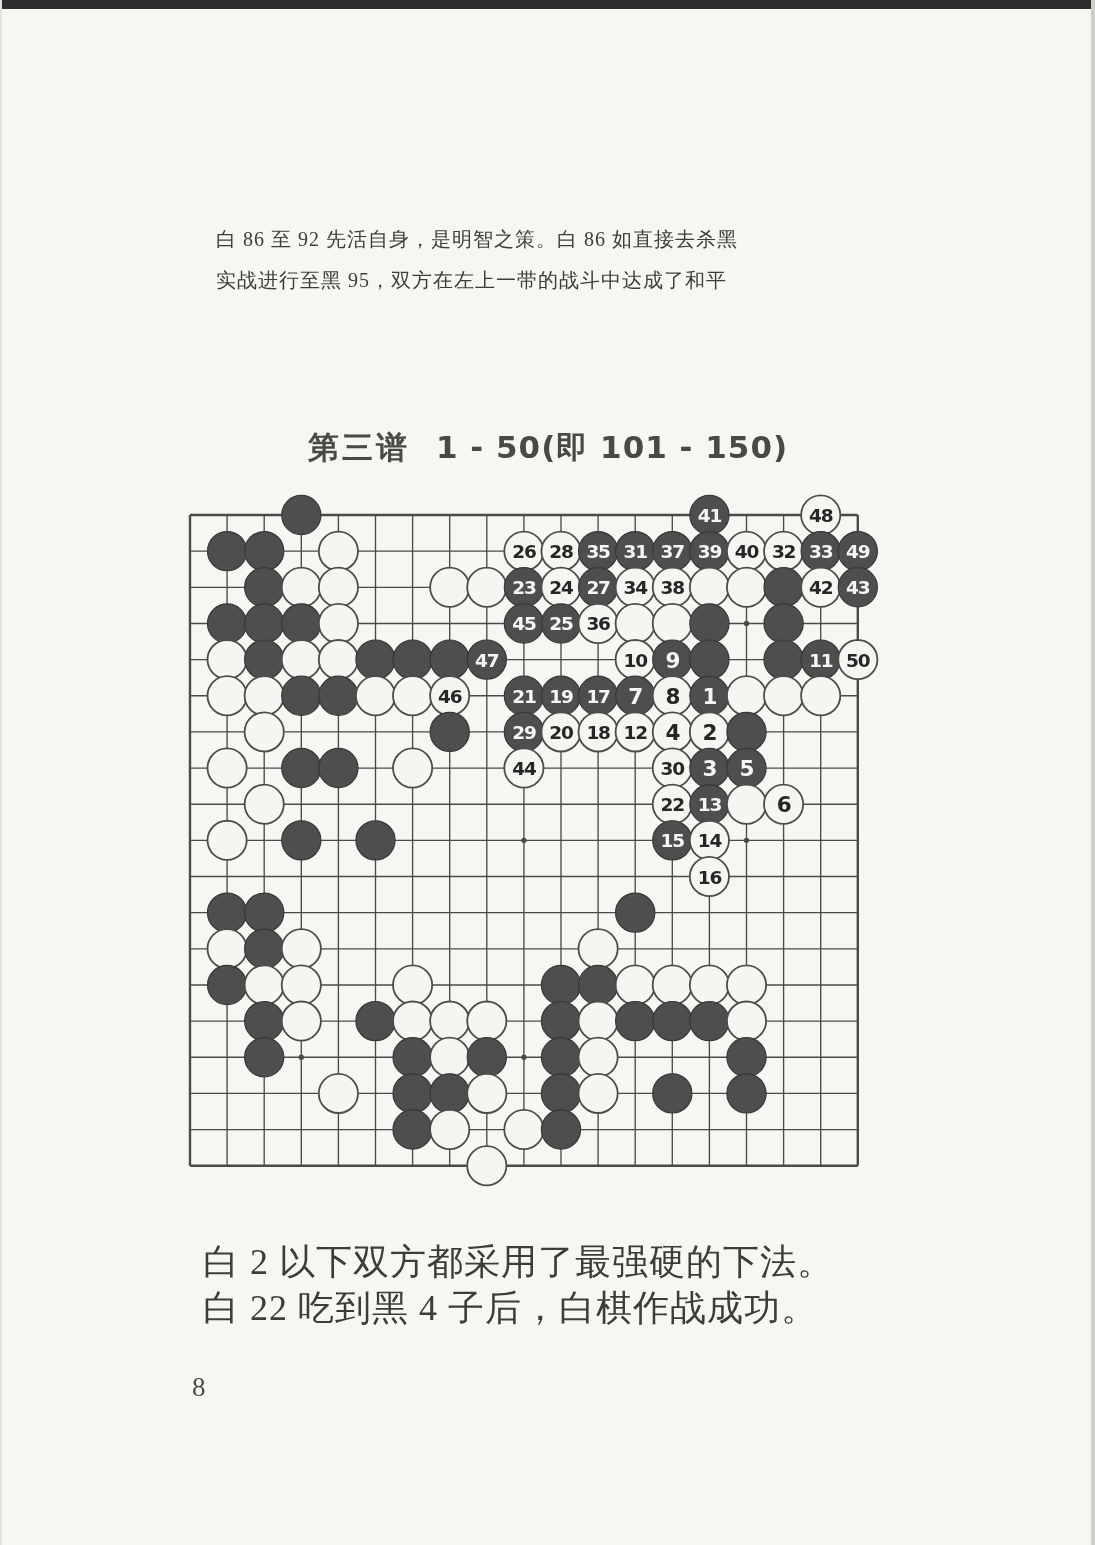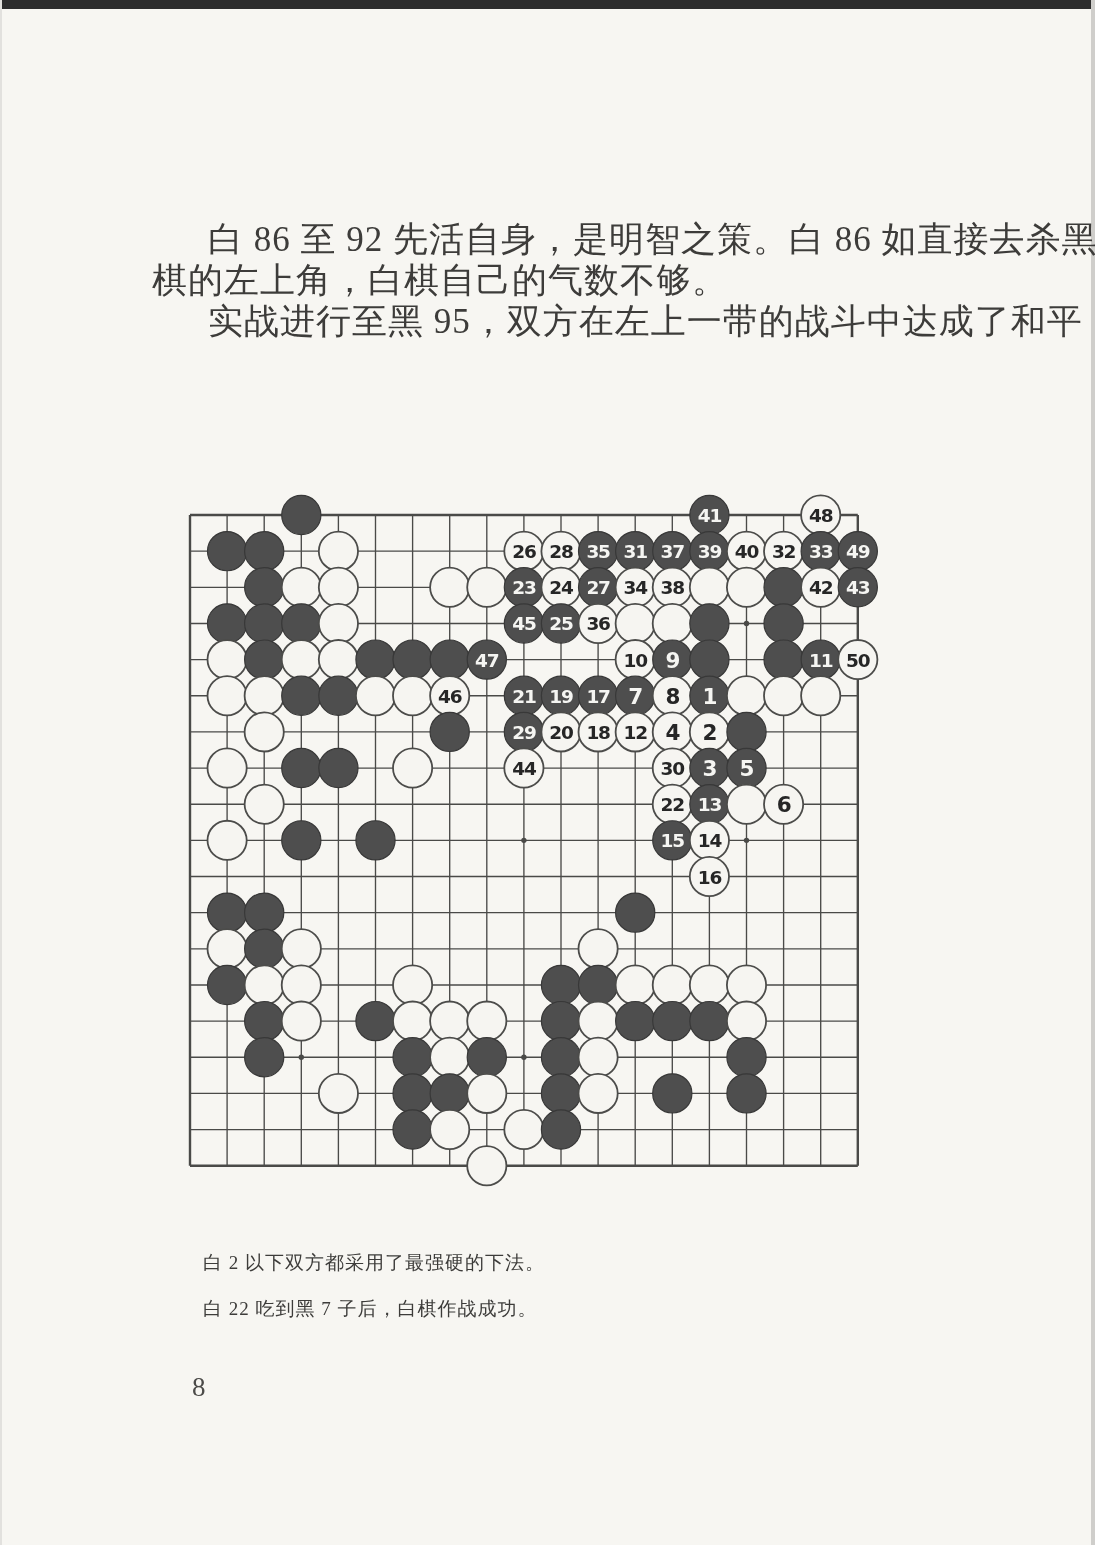--- a/index.html
+++ b/index.html
@@ -2,48 +2,50 @@
 <html><head>
 <meta charset="utf-8">
 <style>
   html,body{margin:0;padding:0;}
   body{width:1095px;height:1545px;position:relative;
        font-family:"Liberation Serif","DejaVu Serif",serif;}
   .page{position:absolute;inset:0;background:#f7f6f2;overflow:hidden;}
   .scan-top{position:absolute;left:0;top:0;width:1095px;height:9px;background:#2d2d2d;}
   .scan-right{position:absolute;right:0;top:0;width:4px;height:1545px;background:#cfcecb;}
   .scan-left{position:absolute;left:0;top:0;width:2px;height:1545px;background:#e2e1de;}
-  .intro{position:absolute;left:152px;top:219px;width:806px;
-         font-size:35px;line-height:41px;color:#3d3c3a;letter-spacing:1px;}
+  .intro{position:absolute;left:160px;top:219px;width:806px;
+         font-size:20px;line-height:41px;color:#3d3c3a;letter-spacing:1px;}
   .intro .ln{white-space:nowrap;}
   .indent{text-indent:56px;}
   .diagram-title{position:absolute;left:308px;top:427px;
          font-family:"DejaVu Sans","Liberation Sans",sans-serif;font-weight:bold;
          font-size:31px;color:#4a4947;letter-spacing:3px;white-space:nowrap;}
   .diagram-title .range{margin-left:26px;letter-spacing:1px;}
   #board{position:absolute;left:166px;top:491px;}
   .notes{position:absolute;left:203px;top:1240px;width:700px;
-         font-size:19px;line-height:45.5px;color:#3d3c3a;letter-spacing:1px;}
+         font-size:36px;line-height:45.5px;color:#3d3c3a;letter-spacing:1px;}
   .notes .ln{white-space:nowrap;}
   .pagenum{position:absolute;left:192px;top:1372px;font-size:27px;color:#4c4b49;}
 </style>
 </head>
 <body>
 
 <div class="page">
   <div class="scan-top"></div>
   <div class="scan-left"></div>
   <div class="scan-right"></div>
 
   <div class="intro">
     <div class="ln indent">白 86 至 92 先活自身，是明智之策。白 86 如直接去杀黑</div>
-    <div class="ln">棋的左上角，白棋自己的气数不够。</div>
     <div class="ln indent">实战进行至黑 95，双方在左上一带的战斗中达成了和平</div>
   </div>
 
+  <div class="diagram-title">
+    <span>第三谱</span><span class="range">1 - 50(即 101 - 150)</span>
+  </div>
 
   <svg id="board" width="716" height="698" viewBox="0 0 716 698">
       <line x1="24" y1="24" x2="24" y2="674.6999999999999" stroke="#4a4a48" stroke-width="2.4"></line>
       <line x1="24" y1="24" x2="691.8000000000001" y2="24" stroke="#4a4a48" stroke-width="2.4"></line>
       <line x1="61.1" y1="24" x2="61.1" y2="674.6999999999999" stroke="#4a4a48" stroke-width="1.35"></line>
       <line x1="24" y1="60.15" x2="691.8000000000001" y2="60.15" stroke="#4a4a48" stroke-width="1.35"></line>
       <line x1="98.2" y1="24" x2="98.2" y2="674.6999999999999" stroke="#4a4a48" stroke-width="1.35"></line>
       <line x1="24" y1="96.3" x2="691.8000000000001" y2="96.3" stroke="#4a4a48" stroke-width="1.35"></line>
       <line x1="135.3" y1="24" x2="135.3" y2="674.6999999999999" stroke="#4a4a48" stroke-width="1.35"></line>
       <line x1="24" y1="132.45" x2="691.8000000000001" y2="132.45" stroke="#4a4a48" stroke-width="1.35"></line>
@@ -580,17 +582,17 @@
       <g>
         <circle cx="395" cy="638.55" r="19.6" fill="#4e4e4e" stroke="#383838" stroke-width="1.2"></circle>
       </g>
       <g>
         <circle cx="320.8" cy="674.6999999999999" r="19.6" fill="#f6f5f1" stroke="#4c4c4a" stroke-width="1.8"></circle>
       </g>
     </svg>
 
   <div class="notes">
     <div class="ln">白 2 以下双方都采用了最强硬的下法。</div>
-    <div class="ln">白 22 吃到黑 7 子后，白棋作战成功。</div>
+    <div class="ln">白 22 吃到黑 4 子后，白棋作战成功。</div>
   </div>
 
   <div class="pagenum">8</div>
 </div>
 
 </body></html>

